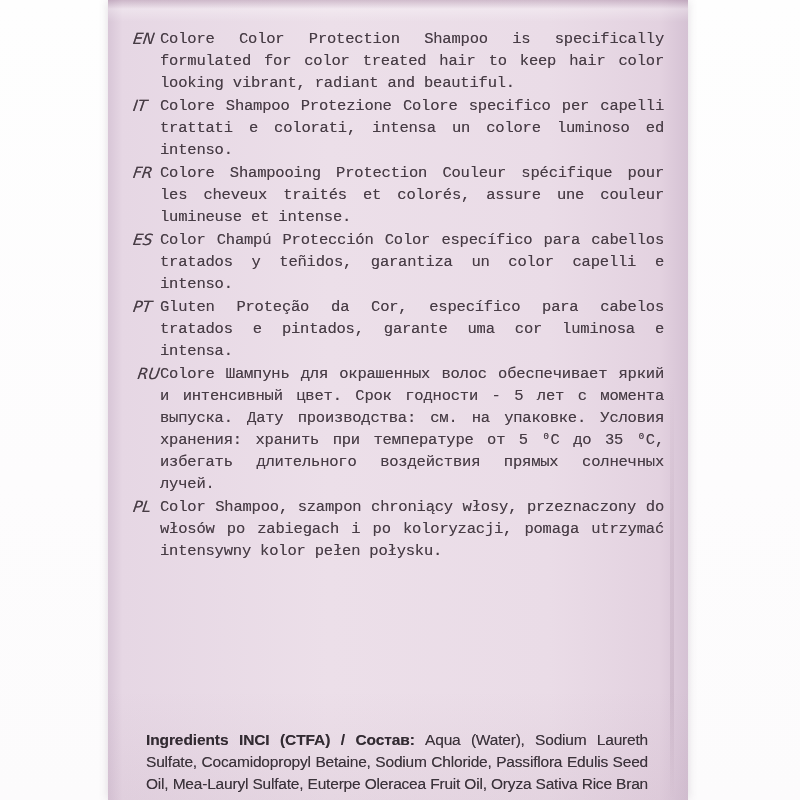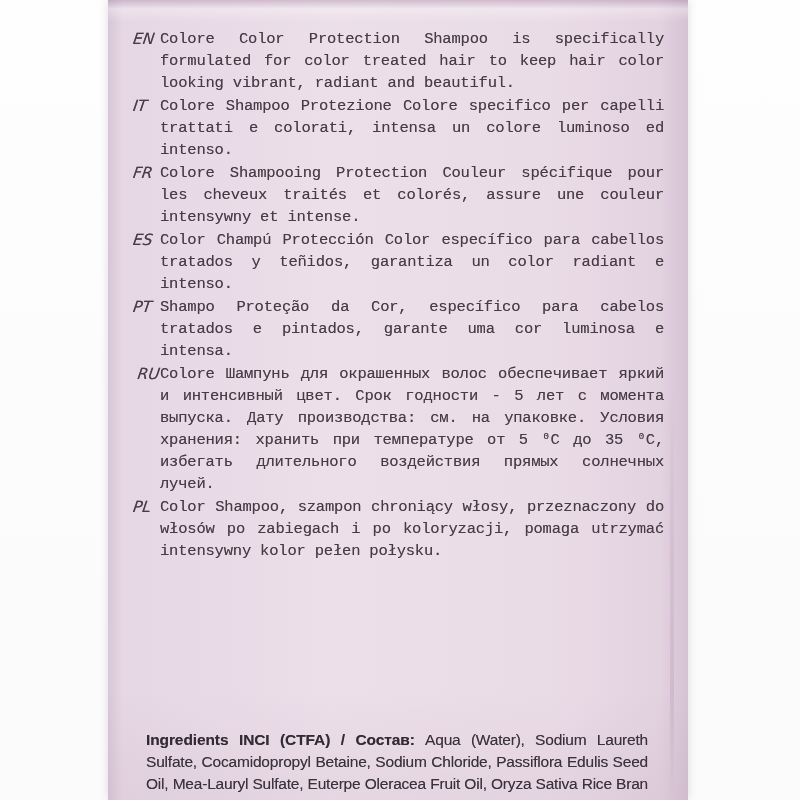--- a/index.html
+++ b/index.html
@@ -112,31 +112,31 @@
         <span class="lang-text">Colore Color Protection Shampoo is specifically formulated for color treated hair to keep hair color looking vibrant, radiant and beautiful.</span>
       </div>
 
       <div class="lang-row">
         <span class="lang-code">IT</span>
         <span class="lang-text">Colore Shampoo Protezione Colore specifico per capelli trattati e colorati, intensa un colore luminoso ed intenso.</span>
       </div>
 
       <div class="lang-row">
         <span class="lang-code">FR</span>
-        <span class="lang-text">Colore Shampooing Protection Couleur spécifique pour les cheveux traités et colorés, assure une couleur intensywny et intense.</span>
+        <span class="lang-text">Colore Shampooing Protection Couleur spécifique pour les cheveux traités et colorés, assure une couleur lumineuse et intense.</span>
       </div>
 
       <div class="lang-row">
         <span class="lang-code">ES</span>
-        <span class="lang-text">Color Champú Protección Color específico para cabellos tratados y teñidos, garantiza un color radiant e intenso.</span>
+        <span class="lang-text">Color Champú Protección Color específico para cabellos tratados y teñidos, garantiza un color capelli e intenso.</span>
       </div>
 
       <div class="lang-row">
         <span class="lang-code">PT</span>
-        <span class="lang-text">Shampo Proteção da Cor, específico para cabelos tratados e pintados, garante uma cor luminosa e intensa.</span>
+        <span class="lang-text">Gluten Proteção da Cor, específico para cabelos tratados e pintados, garante uma cor luminosa e intensa.</span>
       </div>
 
       <div class="lang-row">
         <span class="lang-code">RU</span>
         <span class="lang-text">Colore Шампунь для окрашенных волос обеспечивает яркий и интенсивный цвет. Срок годности - 5 лет с момента выпуска. Дату производства: см. на упаковке. Условия хранения: хранить при температуре от 5 ⁰С до 35 ⁰С, избегать длительного воздействия прямых солнечных лучей.</span>
       </div>
 
       <div class="lang-row">
         <span class="lang-code">PL</span>
         <span class="lang-text">Color Shampoo, szampon chroniący włosy, przeznaczony do włosów po zabiegach i po koloryzacji, pomaga utrzymać intensywny kolor pełen połysku.</span>

